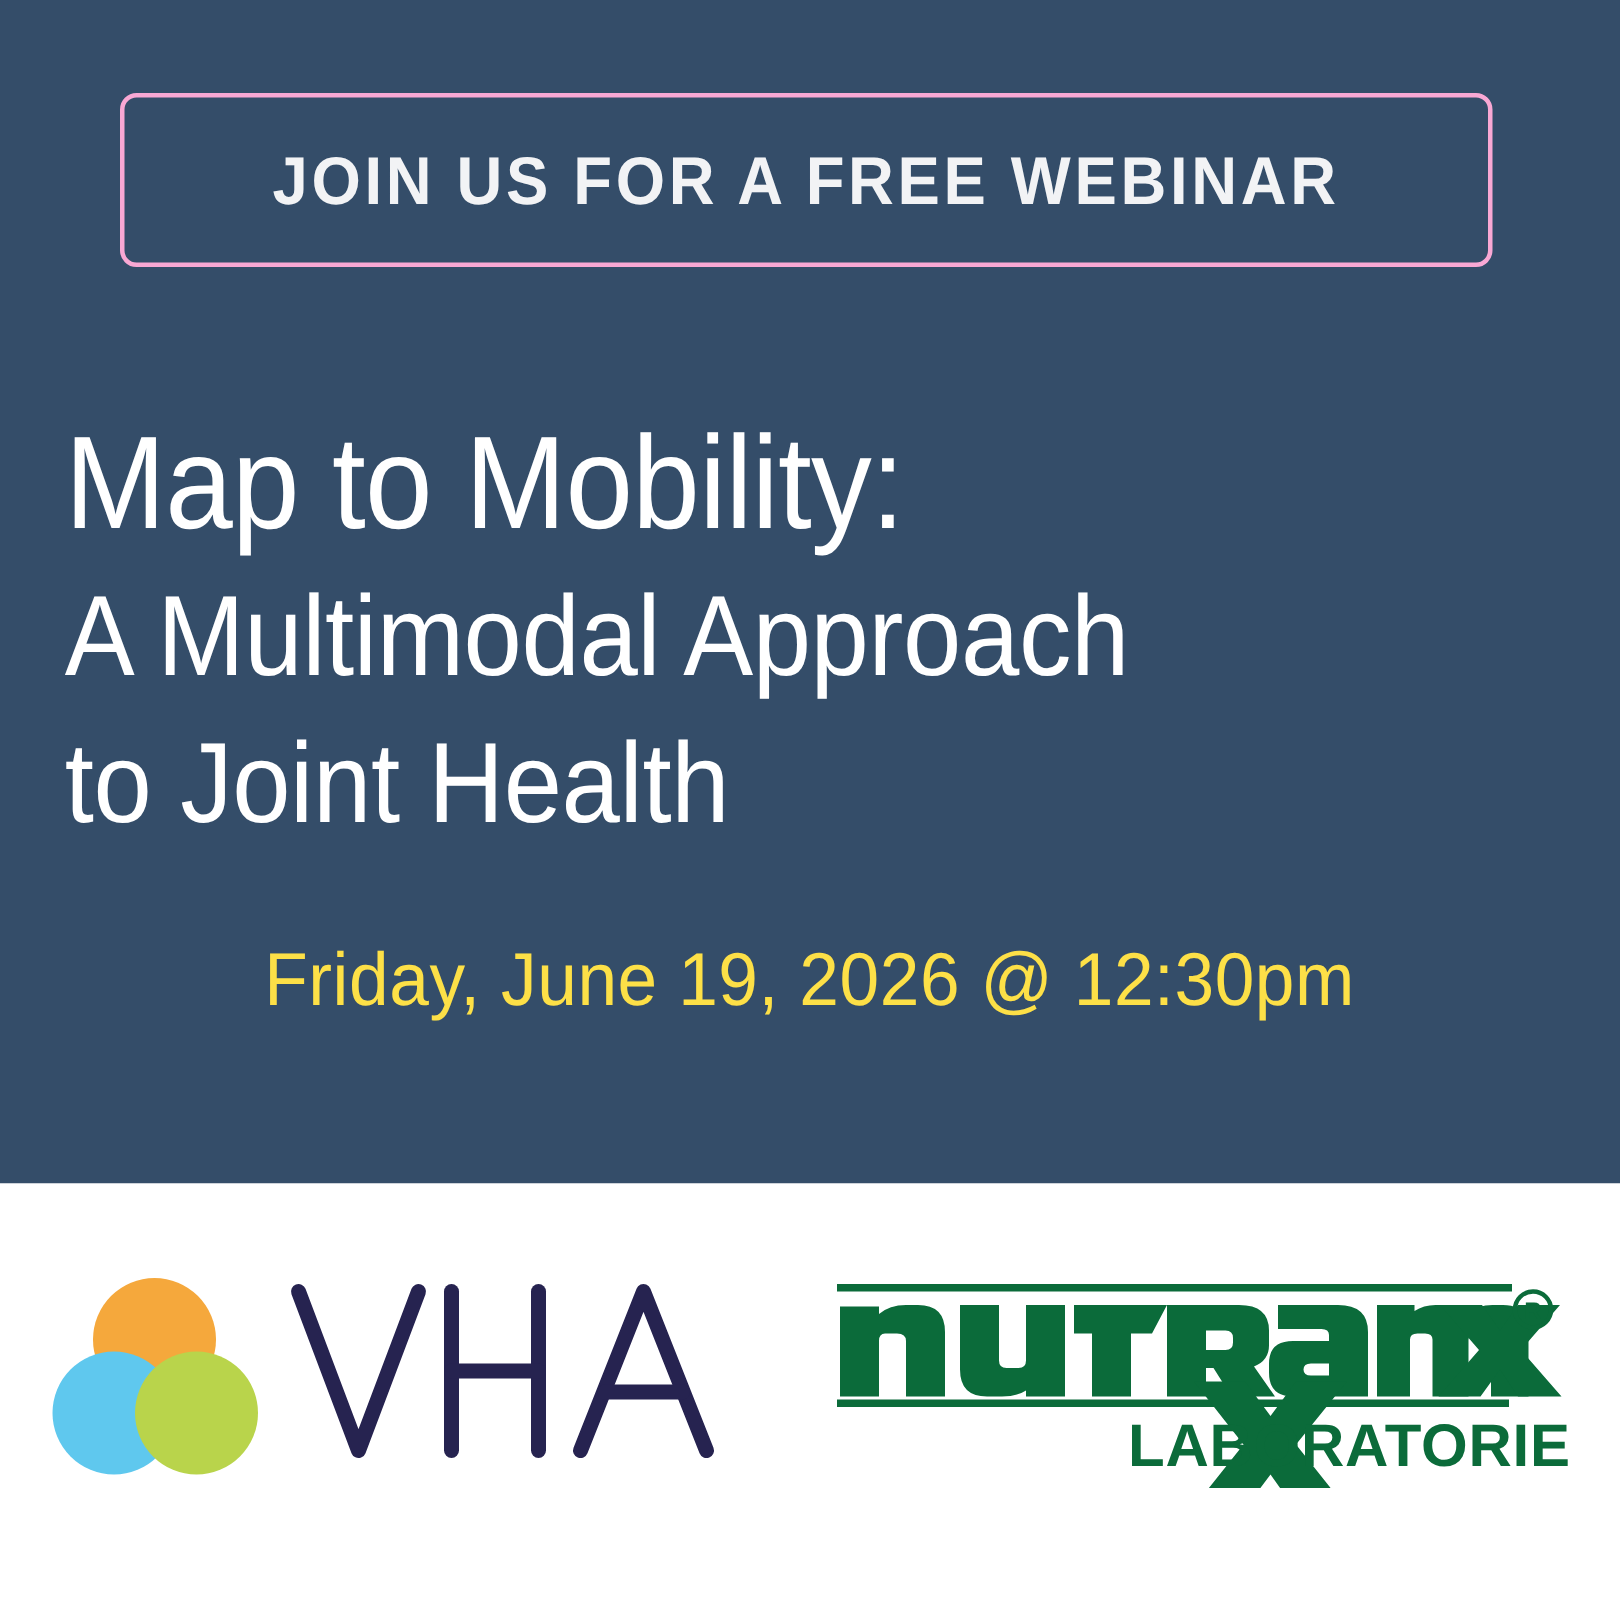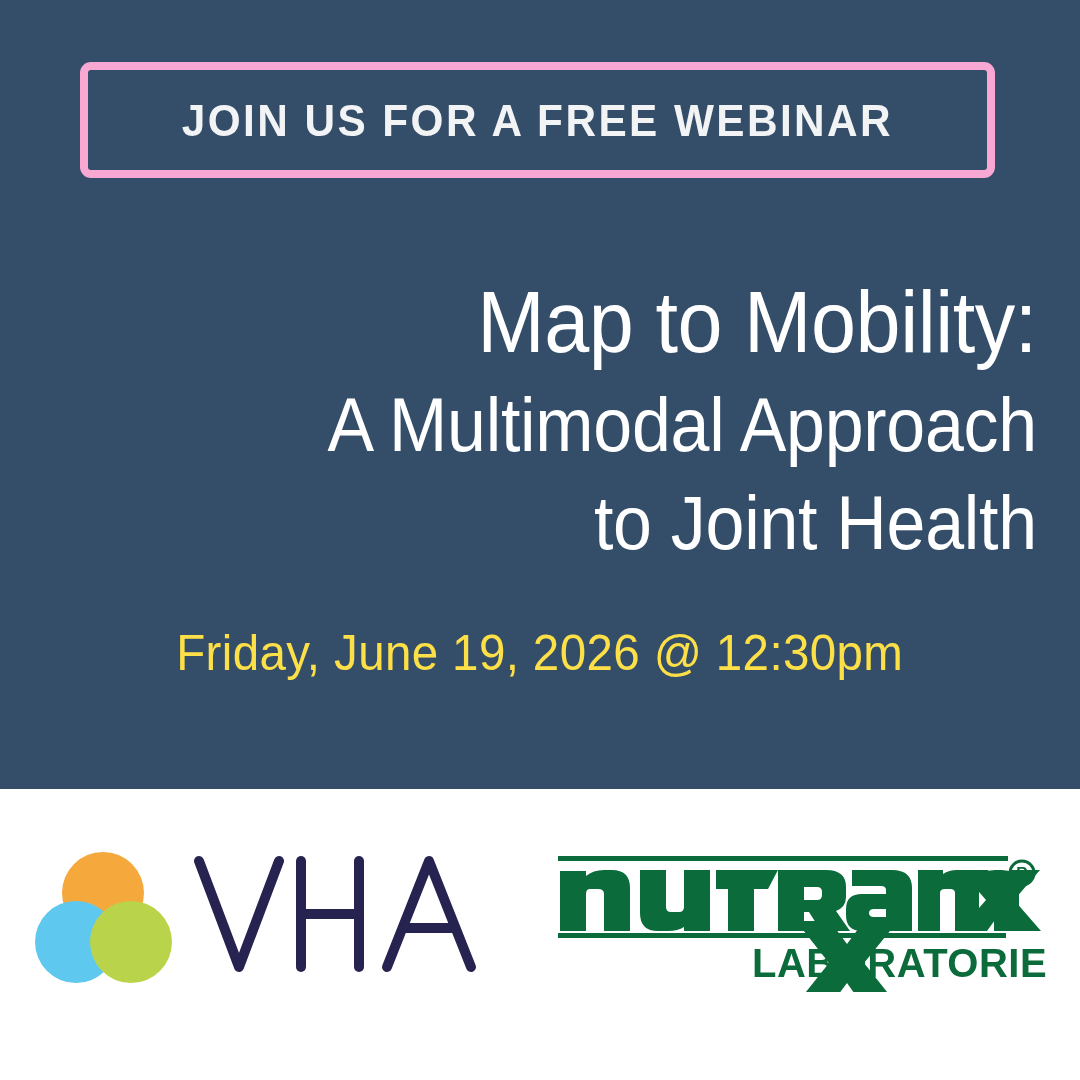--- a/index.html
+++ b/index.html
@@ -32,21 +32,21 @@
   }
 
   
   .eyebrow-box {
     position: absolute;
     left: 80px;
     top: 62px;
     width: 915px;
     height: 116px;
     box-sizing: border-box;
-    border: 8px solid #f9a8d4;
+    border: 3px solid #f9a8d4;
     border-radius: 11px;
     display: flex;
     align-items: center;
     justify-content: center;
   }
   .eyebrow-text {
     font-family: "Liberation Sans Narrow", "Liberation Sans", sans-serif;
     font-weight: 700;
     font-size: 45px;
     line-height: 1;
@@ -56,21 +56,21 @@
     transform: scaleX(0.94);
     transform-origin: center;
   }
 
   
   .headline {
     position: absolute;
     left: 0;
     top: 268px;
     width: 1080px;
-    text-align: right;
+    text-align: left;
     color: #FFFFFF;
     font-family: "Liberation Sans Narrow", "Liberation Sans", sans-serif;
     font-weight: 400;
   }
   .headline .line {
     display: block;
     white-space: nowrap;
   }
   .headline .line-1 {
     font-size: 88px;

